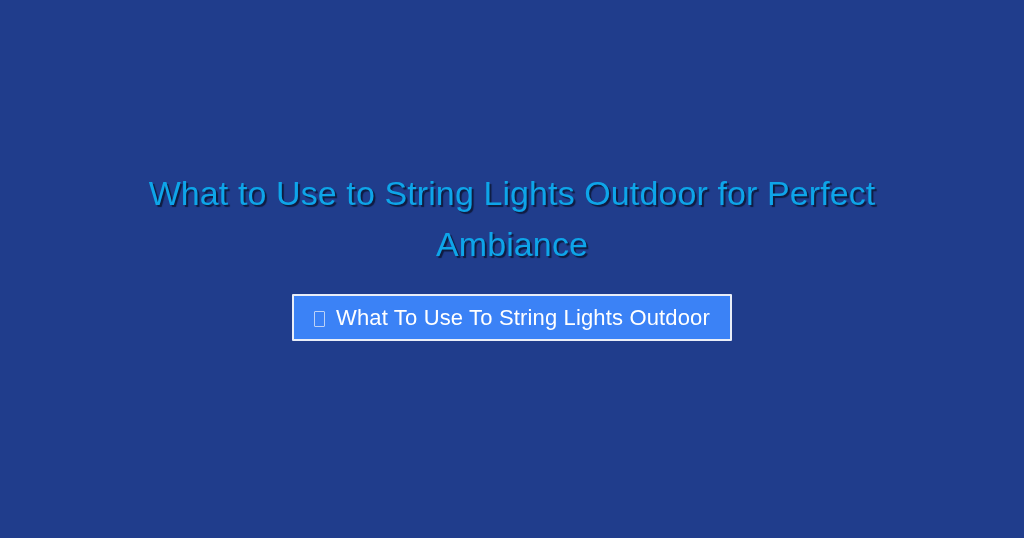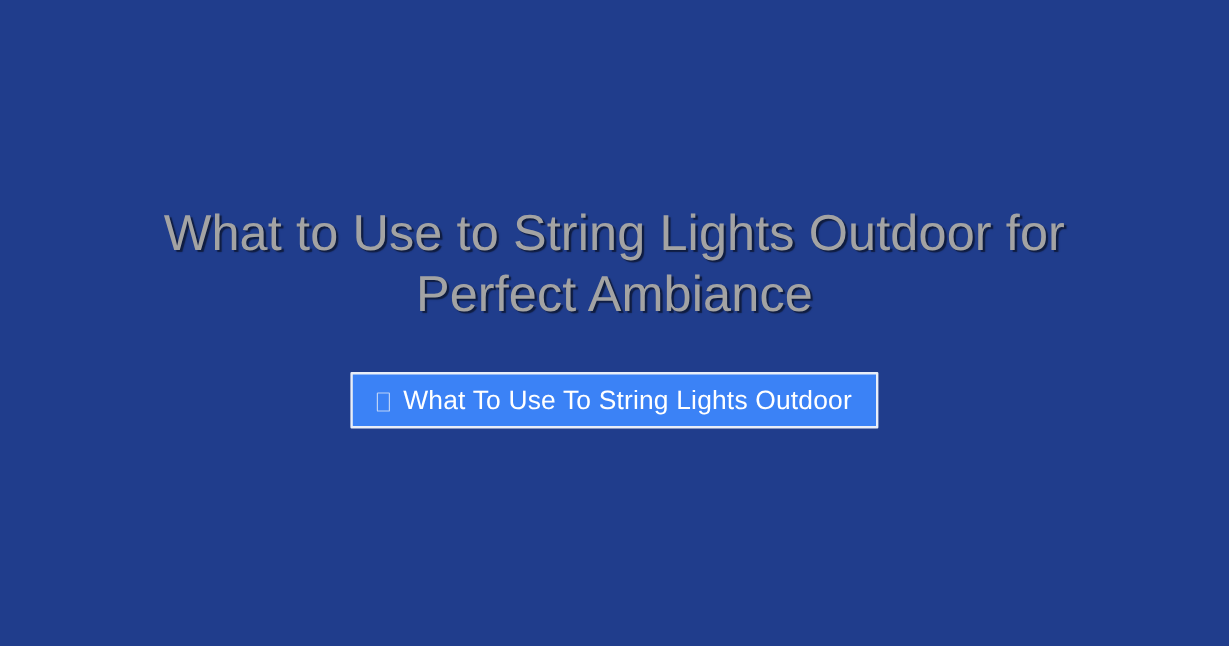--- a/index.html
+++ b/index.html
@@ -36,33 +36,33 @@
     align-items: center;
     justify-content: flex-start;
     box-sizing: border-box;
     padding-top: 168px;
   }
 
   .page-title {
     width: 880px;
     margin: 0;
     text-align: center;
-    color: #a3a3a3;
+    color: #0ea5e9;
     font-family: "Liberation Sans", "DejaVu Sans", sans-serif;
-    font-size: 42px;
+    font-size: 34px;
     font-weight: 400;
     line-height: 51px;
     letter-spacing: 0.1px;
     text-shadow: 2px 2px 1px rgba(0, 0, 0, 0.55);
     white-space: normal;
   }
 
   
   .cta-wrap {
-    margin-top: 40px;
+    margin-top: 24px;
     display: flex;
     justify-content: center;
     width: 100%;
     align-items: flex-end;
   }
 
   .cta-button {
     display: inline-flex;
     align-items: center;
     justify-content: center;

